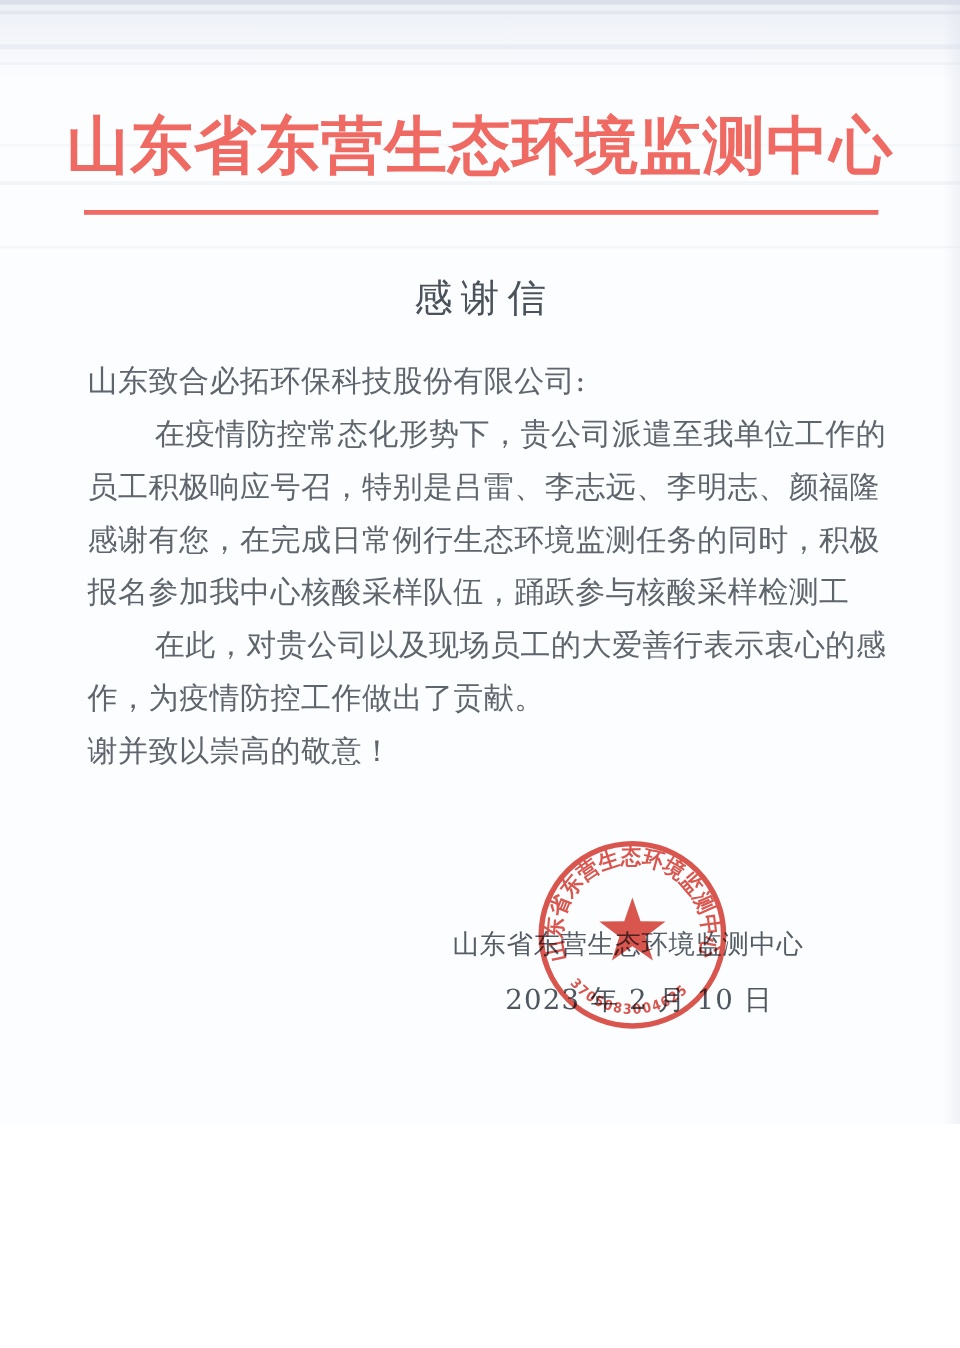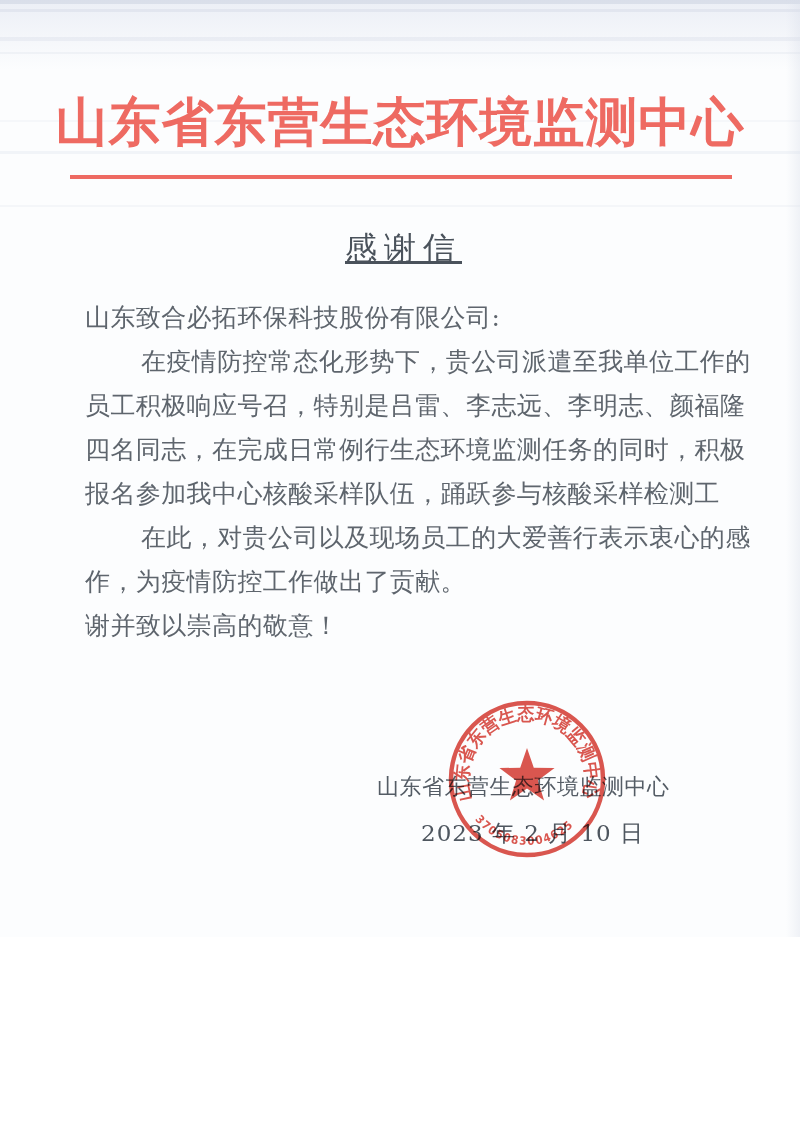--- a/index.html
+++ b/index.html
@@ -36,23 +36,23 @@
   }
   .footer-rule {
     position:absolute; top:1063px; left:68px; width:668px; height:3px;
     background:#ec655d;
   }
 
   
   .letter-title {
     position:absolute; top:227px; left:0; width:100%;
     text-align:center; font-size:32px; color:#4a525b;
-    letter-spacing:7px; text-indent:7px;text-decoration:underline;
+    letter-spacing:7px; text-indent:7px;
   }
-  .letter-body { position:absolute; top:296px; left:85px; width:660px; }
+  .letter-body { position:absolute; top:296px; left:73px; width:660px; }
   .body-line {
     height:44px; line-height:44px; font-size:25px;
     color:#5e656d; letter-spacing:0.4px; white-space:nowrap;
   }
   .indent { text-indent:56px; }
 
   .signature {
     position:absolute; top:772px; left:377px;
     font-size:22px; color:#545c65; letter-spacing:0.5px; white-space:nowrap;
   }
@@ -88,21 +88,21 @@
 
   <div class="org-title">山东省东营生态环境监测中心</div>
   <div class="header-rule"></div>
 
   <div class="letter-title">感谢信</div>
 
   <div class="letter-body">
     <div class="body-line">山东致合必拓环保科技股份有限公司:</div>
     <div class="body-line indent">在疫情防控常态化形势下，贵公司派遣至我单位工作的</div>
     <div class="body-line">员工积极响应号召，特别是吕雷、李志远、李明志、颜福隆</div>
-    <div class="body-line">四名同志，在完成日常例行生态环境监测任务的同时，积极</div>
+    <div class="body-line">感谢有您，在完成日常例行生态环境监测任务的同时，积极</div>
     <div class="body-line">报名参加我中心核酸采样队伍，踊跃参与核酸采样检测工</div>
     <div class="body-line indent">在此，对贵公司以及现场员工的大爱善行表示衷心的感</div>
     <div class="body-line">作，为疫情防控工作做出了贡献。</div>
     <div class="body-line">谢并致以崇高的敬意！</div>
   </div>
 
   <div class="signature">山东省东营生态环境监测中心</div>
   <div class="date-line">2023 年 2 月 10 日</div>
 
   <svg class="stamp" viewBox="0 0 164 164">

